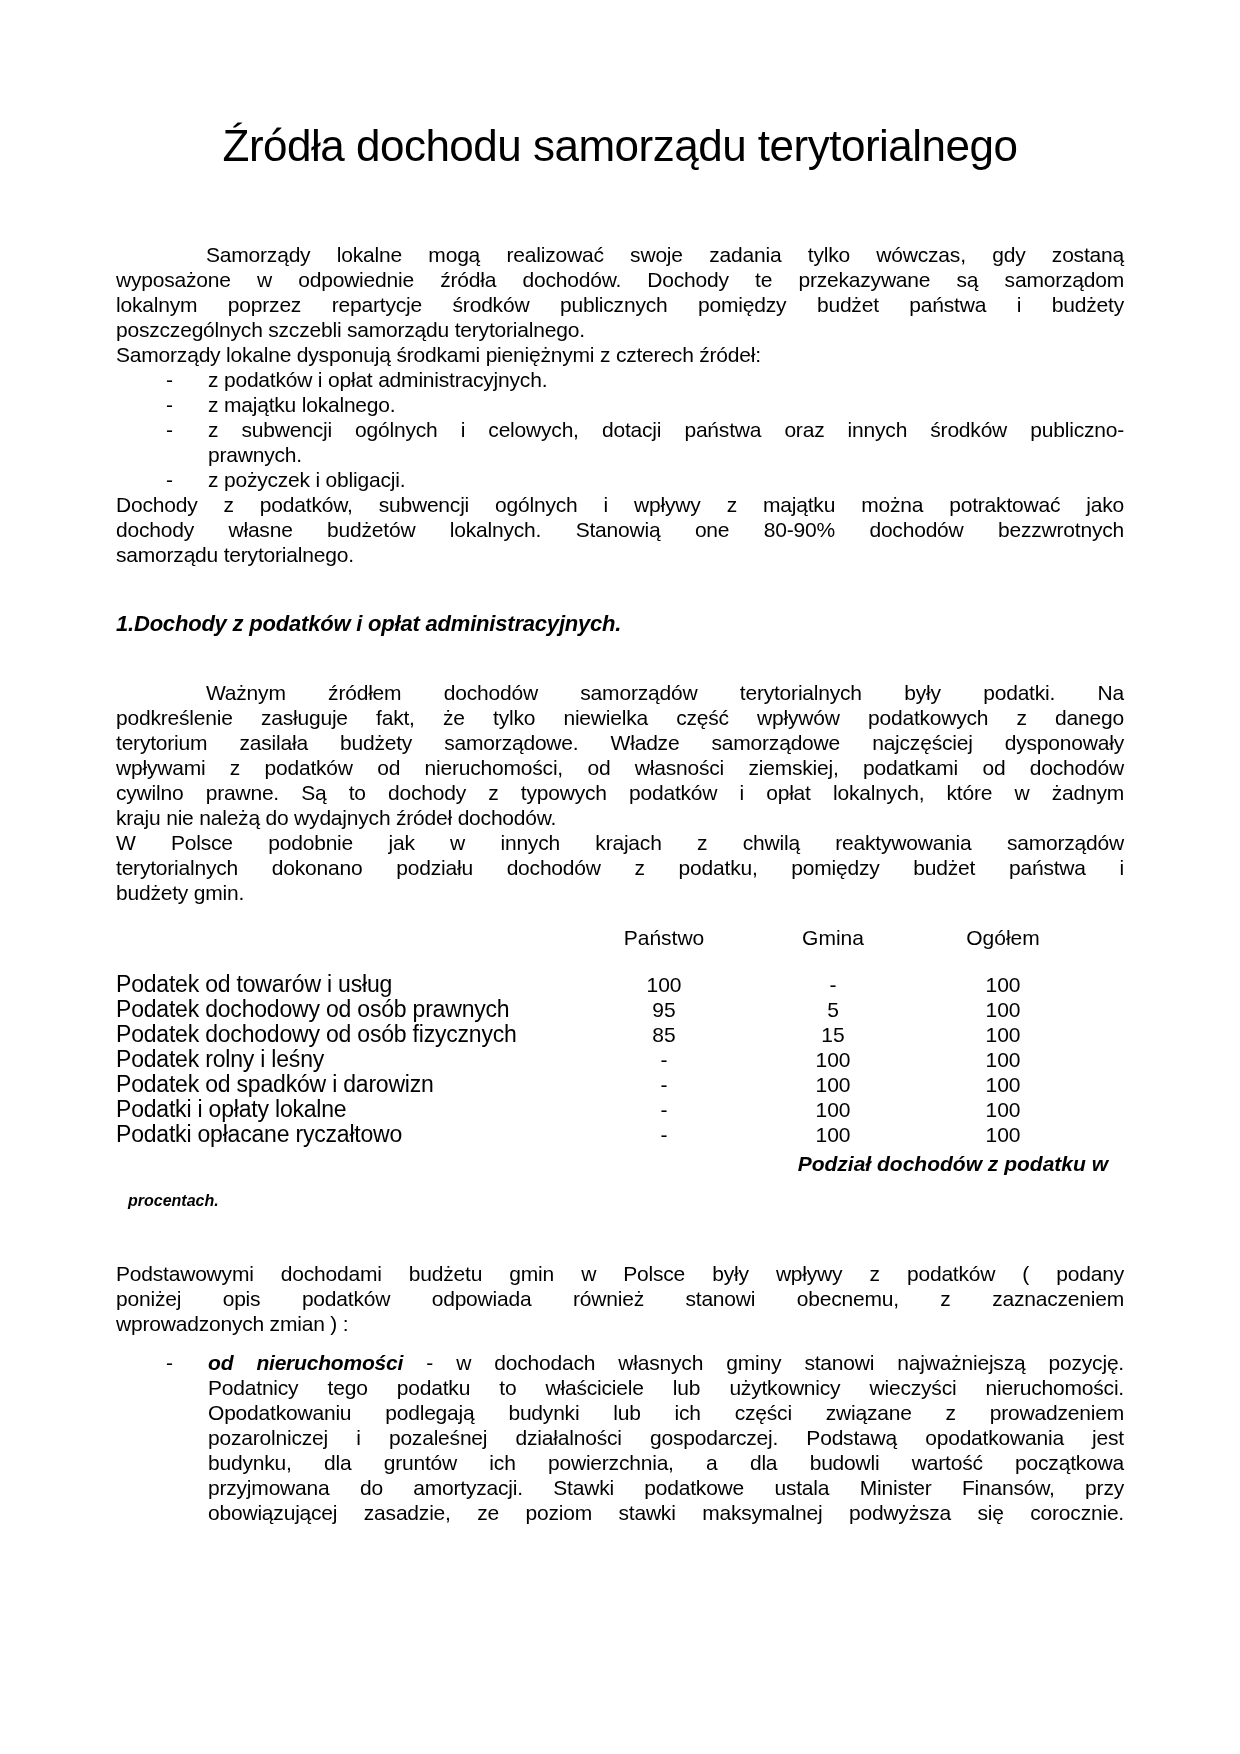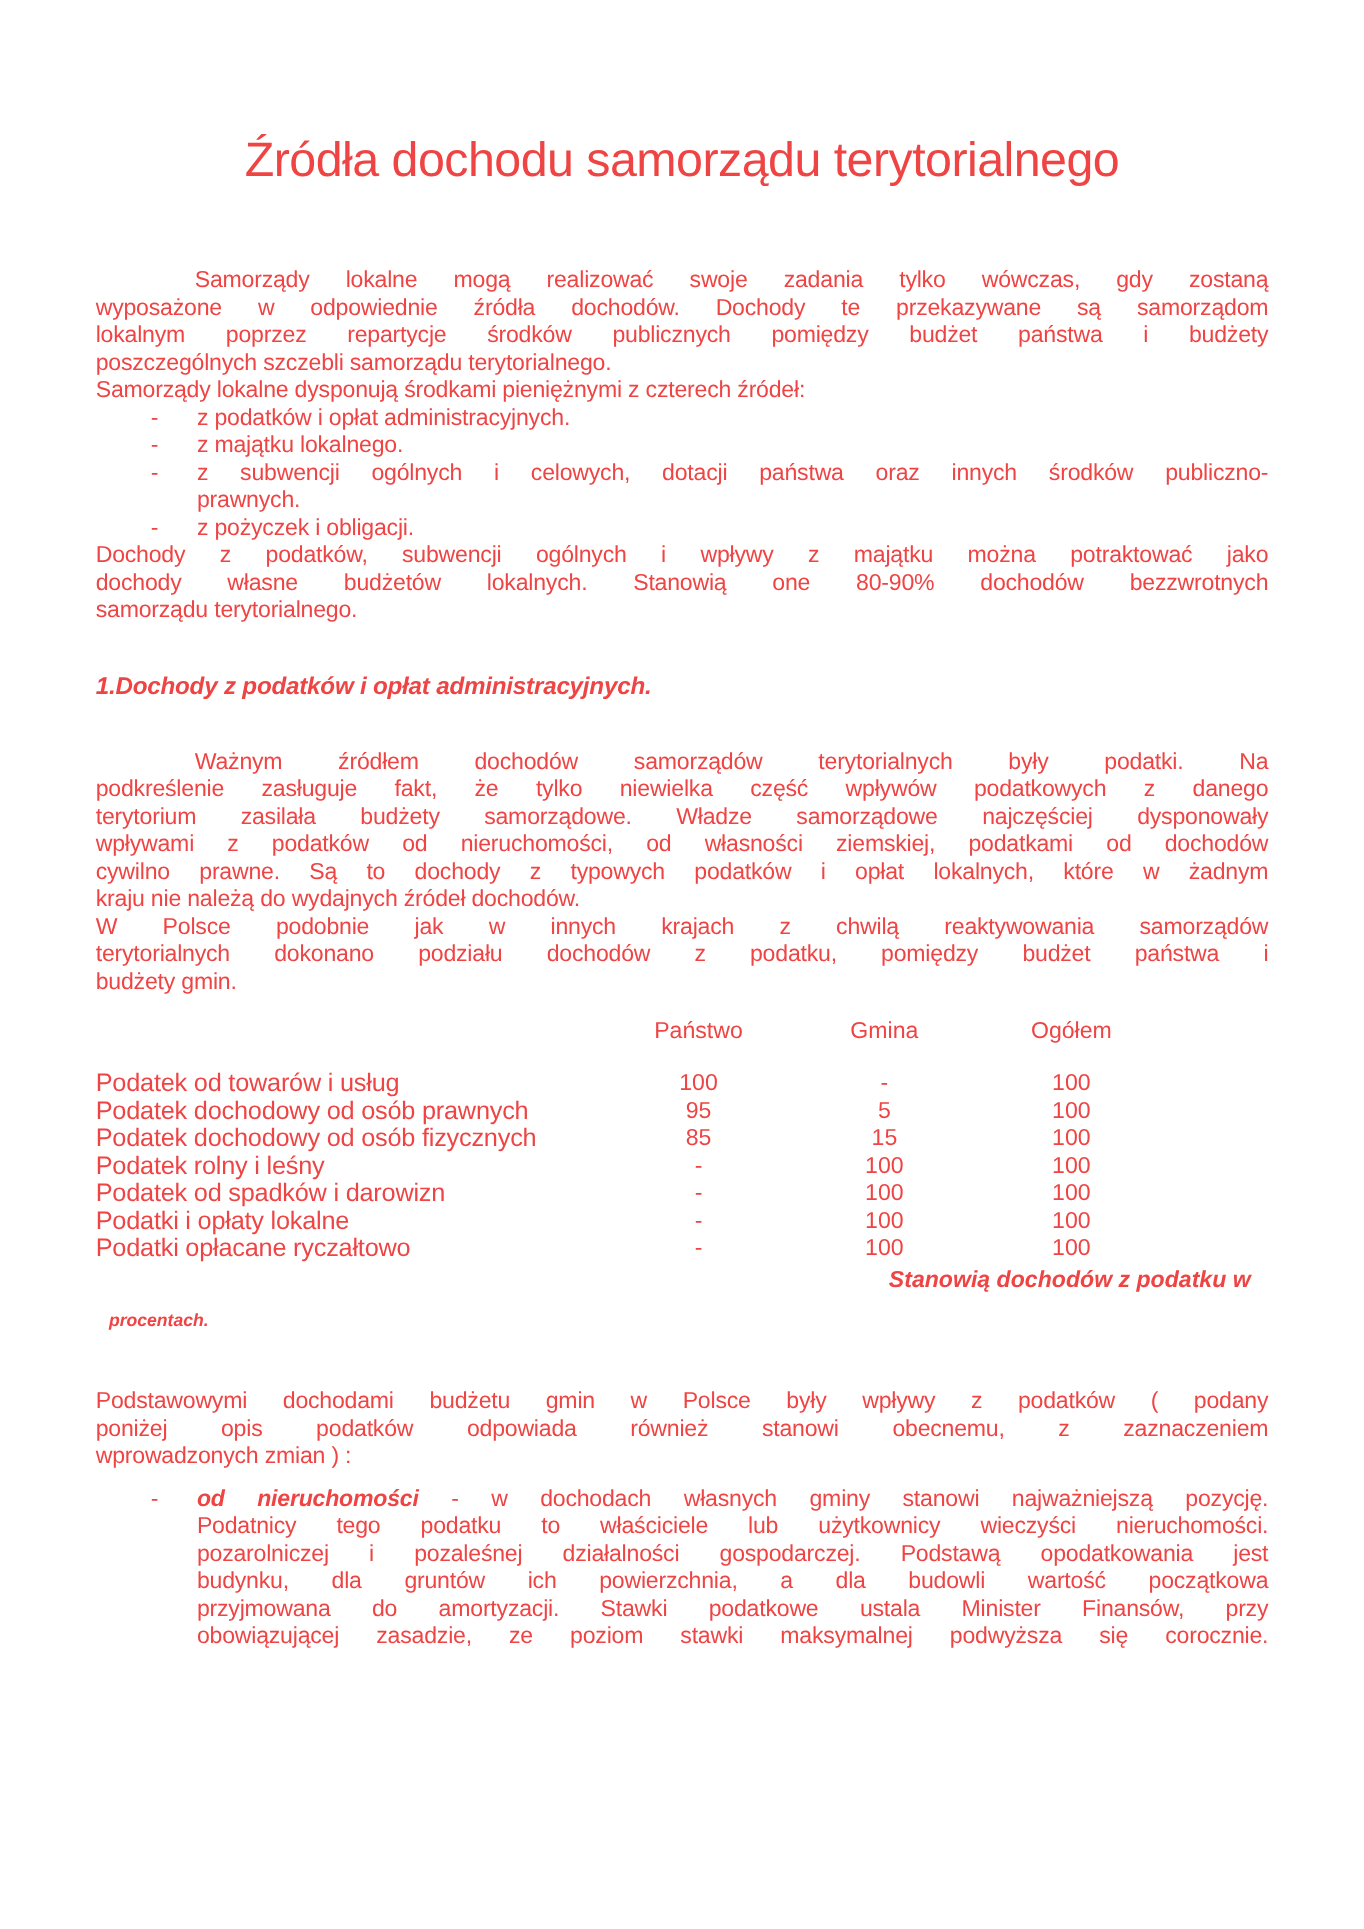--- a/index.html
+++ b/index.html
@@ -6,24 +6,24 @@
     margin: 0;
     padding: 0;
     background: #ffffff;
   }
   .page {
     position: relative;
     width: 1240px;
     height: 1754px;
     margin: 0 auto;
     background: #ffffff;
-    color: #ef4444;
+    color: #000000;
     font-family: "Liberation Sans", "DejaVu Sans", sans-serif;
     box-sizing: border-box;
-    padding: 0 87px;
+    padding: 0 116px;
     overflow: hidden;
   }
   .doc-title {
     margin-top: 120px;
     margin-bottom: 70px;
     font-size: 44px;
     line-height: 52px;
     text-align: center;
     letter-spacing: -0.5px;
     white-space: nowrap;
@@ -207,21 +207,21 @@
       <div class="tcell c2">100</div>
       <div class="tcell c3">100</div>
     </div>
     <div class="trow">
       <div class="tlabel">Podatki opłacane ryczałtowo</div>
       <div class="tcell c1">-</div>
       <div class="tcell c2">100</div>
       <div class="tcell c3">100</div>
     </div>
 
-    <div class="caption1">Stanowią dochodów z podatku w</div>
+    <div class="caption1">Podział dochodów z podatku w</div>
     <div class="caption2">procentach.</div>
   </div>
 
   <div class="sp" style="height:48px"></div>
 
   <div>
     <div class="ln just">Podstawowymi dochodami budżetu gmin w Polsce były wpływy z podatków ( podany</div>
     <div class="ln just">poniżej opis podatków odpowiada również stanowi obecnemu, z zaznaczeniem</div>
     <div class="ln">wprowadzonych zmian ) :</div>
   </div>
@@ -232,20 +232,24 @@
     <div class="brow">
       <div class="gut">-</div>
       <div class="btxt ln just"><span class="lead-bi">od nieruchomości</span><span> - w dochodach własnych gminy stanowi najważniejszą pozycję.</span></div>
     </div>
     <div class="brow">
       <div class="gut"></div>
       <div class="btxt ln just">Podatnicy tego podatku to właściciele lub użytkownicy wieczyści nieruchomości.</div>
     </div>
     <div class="brow">
       <div class="gut"></div>
+      <div class="btxt ln just">Opodatkowaniu podlegają budynki lub ich części związane z prowadzeniem</div>
+    </div>
+    <div class="brow">
+      <div class="gut"></div>
       <div class="btxt ln just">pozarolniczej i pozaleśnej działalności gospodarczej. Podstawą opodatkowania jest</div>
     </div>
     <div class="brow">
       <div class="gut"></div>
       <div class="btxt ln just">budynku, dla gruntów ich powierzchnia, a dla budowli wartość początkowa</div>
     </div>
     <div class="brow">
       <div class="gut"></div>
       <div class="btxt ln just">przyjmowana do amortyzacji. Stawki podatkowe ustala Minister Finansów, przy</div>
     </div>

